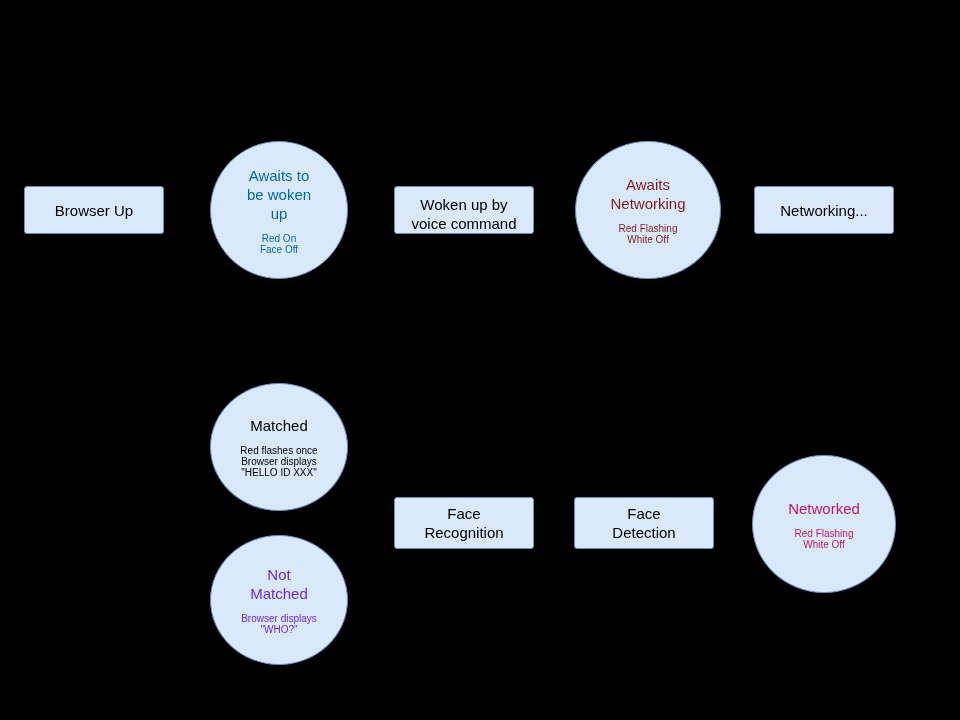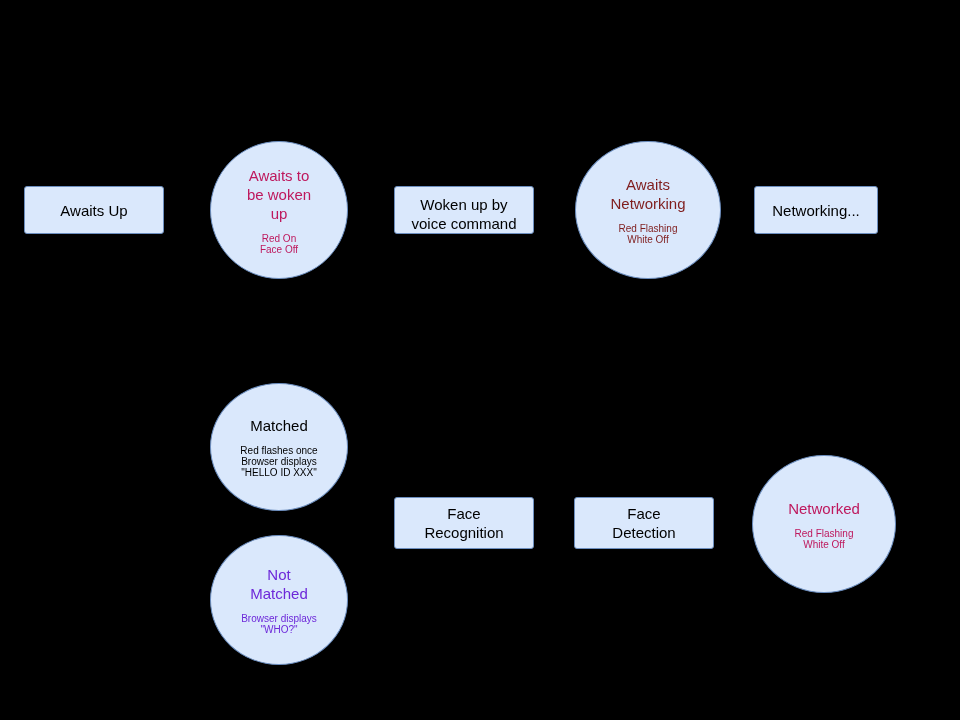--- a/index.html
+++ b/index.html
@@ -49,40 +49,40 @@
   }
   .node.rect .node-title {
     font-size: 15px;
   }
 </style>
 </head>
 <body>
 
 <div id="canvas" style="background: rgb(0, 0, 0);">
     <div class="node rect" style="left: 24px; top: 186px; width: 140px; height: 48px; background: rgb(218, 232, 252); border-color: rgb(108, 142, 191); color: rgb(0, 0, 0);">
-      <div class="node-title">Awaits Up</div>
+      <div class="node-title">Browser Up</div>
     </div>
-    <div class="node ellipse" style="left: 210px; top: 141px; width: 138px; height: 138px; background: rgb(218, 232, 252); border-color: rgb(108, 142, 191); color: #be185d;">
+    <div class="node ellipse" style="left: 210px; top: 141px; width: 138px; height: 138px; background: rgb(218, 232, 252); border-color: rgb(108, 142, 191); color: #0369a1;">
       <div class="node-title">Awaits to
 be woken
 up</div>
       <div class="node-sub">Red On
 Face Off</div>
     </div>
     <div class="node rect" style="left: 394px; top: 186px; width: 140px; height: 48px; background: rgb(218, 232, 252); border-color: rgb(108, 142, 191); color: rgb(0, 0, 0); justify-content: flex-end;">
       <div class="node-title">Woken up by
 voice command</div>
     </div>
     <div class="node ellipse" style="left: 575px; top: 141px; width: 146px; height: 138px; background: rgb(218, 232, 252); border-color: rgb(108, 142, 191); color: #7f1d1d;">
       <div class="node-title">Awaits
 Networking</div>
       <div class="node-sub">Red Flashing
 White Off</div>
     </div>
-    <div class="node rect" style="left: 754px; top: 186px; width: 124px; height: 48px; background: rgb(218, 232, 252); border-color: rgb(108, 142, 191); color: rgb(0, 0, 0);">
+    <div class="node rect" style="left: 754px; top: 186px; width: 140px; height: 48px; background: rgb(218, 232, 252); border-color: rgb(108, 142, 191); color: rgb(0, 0, 0);">
       <div class="node-title">Networking...</div>
     </div>
     <div class="node ellipse" style="left: 210px; top: 383px; width: 138px; height: 128px; background: rgb(218, 232, 252); border-color: rgb(108, 142, 191); color: rgb(0, 0, 0);">
       <div class="node-title">Matched</div>
       <div class="node-sub">Red flashes once
 Browser displays
 "HELLO ID XXX"</div>
     </div>
     <div class="node ellipse" style="left: 210px; top: 535px; width: 138px; height: 130px; background: rgb(218, 232, 252); border-color: rgb(108, 142, 191); color: #6d28d9;">
       <div class="node-title">Not

